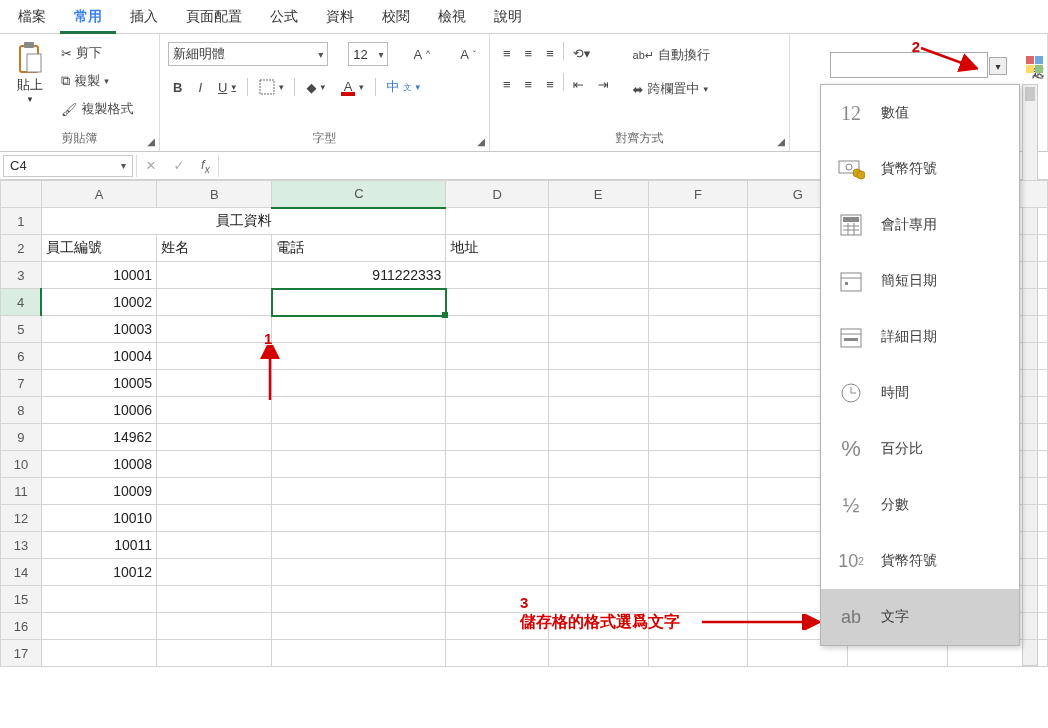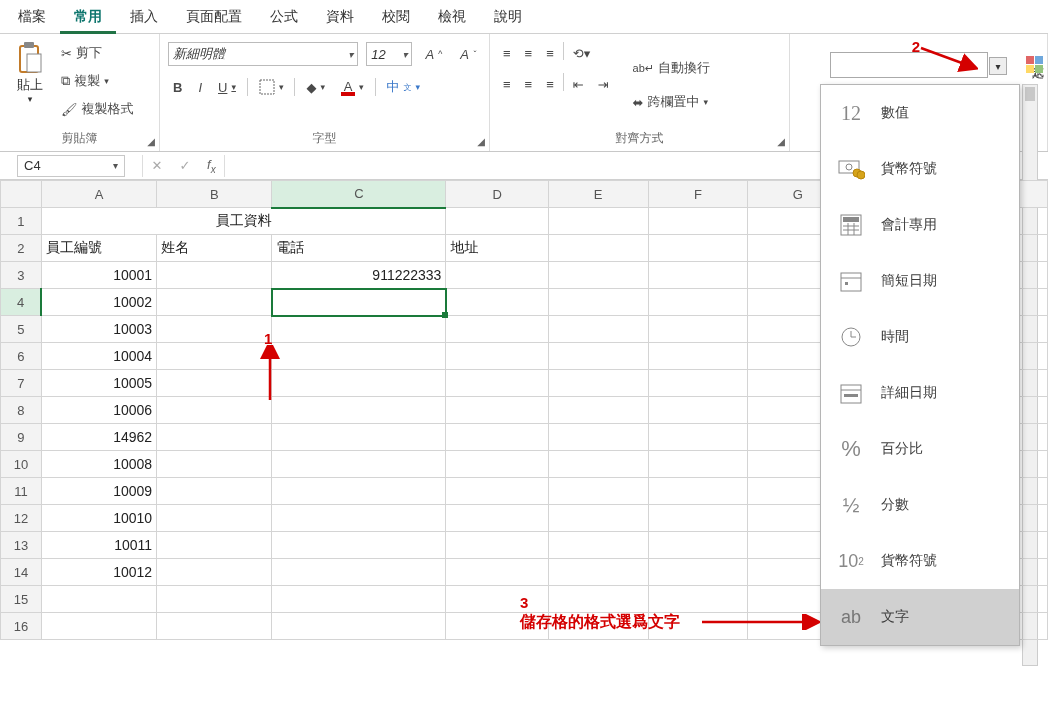--- a/index.html
+++ b/index.html
@@ -1,39 +1,39 @@
 <!DOCTYPE html>
 <html><head>
 <meta charset="utf-8">
 <style>
   * { box-sizing: border-box; margin: 0; padding: 0; font-family: "Microsoft JhengHei", "PingFang TC", sans-serif; }
   body { width: 1048px; height: 728px; background: #fff; position: relative; overflow: hidden; font-size: 13px; color: #333; }
 
   
   .tabs { display: flex; align-items: center; height: 34px; border-bottom: 1px solid #d0d0d0; padding-left: 4px; gap: 0; text-align: right; }
   .tab { padding: 8px 14px; cursor: pointer; font-size: 14px; color: #333; }
-  .tab.active { color: #0f766e; border-bottom: 3px solid #217346; font-weight: 600; padding-bottom: 5px; }
+  .tab.active { color: #3b82f6; border-bottom: 3px solid #217346; font-weight: 600; padding-bottom: 5px; }
 
   
   .ribbon { display: flex; height: 118px; border-bottom: 1px solid #c8c8c8; background: #fff; position: relative; }
   .group { display: flex; flex-direction: column; padding: 4px 8px 0 8px; border-right: 1px solid #ddd; position: relative; }
   .group-body { flex: 1; display: flex; align-items: flex-start; gap: 4px; }
   .group-label { text-align: center; font-size: 12px; color: #666; padding: 4px 0; position: relative; }
   .glyph-btn { display: inline-flex; align-items: center; gap: 4px; padding: 3px 4px; font-size: 13px; color: #4a4a4a; cursor: pointer; border: 1px solid transparent; }
   .big-btn { display: flex; flex-direction: column; align-items: center; justify-content: center; width: 44px; height: 70px; cursor: pointer; }
   .small-row { display: flex; flex-direction: column; gap: 2px; }
   .dlg-launch { position: absolute; right: 4px; bottom: 4px; font-size: 10px; color: #666; cursor: pointer; }
 
   
   .combo { border: 1px solid #bbb; height: 24px; background: #fff; display: flex; align-items: center; padding: 0 4px; font-size: 13px; }
   .combo .caret { margin-left: auto; font-size: 10px; color: #555; }
 
   
   .fbar { display: flex; align-items: center; height: 28px; border-bottom: 1px solid #d0d0d0; }
-  .namebox { width: 108px; border: 1px solid #c8c8c8; margin: 2px 17px; height: 22px; display: flex; align-items: center; padding: 0 6px; background: #fff; }
+  .namebox { width: 130px; border: 1px solid #c8c8c8; margin: 2px 3px; height: 22px; display: flex; align-items: center; padding: 0 6px; background: #fff; }
   .namebox .caret { margin-left: auto; font-size: 10px; color: #555; }
   .fbar-sep { width: 1px; height: 22px; background: #ddd; }
   .fbar-btn { width: 28px; text-align: center; color: #aaa; cursor: pointer; }
   .fx { font-style: italic; color: #666; padding: 0 8px; }
 
   
   .grid-wrap { position: relative; }
   table.grid { border-collapse: collapse; table-layout: fixed; width: 100%; }
   table.grid th, table.grid td { border: 1px solid #d4d4d4; height: 27px; font-size: 14px; font-weight: normal; color: #222; padding: 0 4px; }
   table.grid th { background: #f3f3f3; color: #555; text-align: center; font-size: 13px; }
@@ -112,21 +112,21 @@
           <span>複製格式</span>
         </div>
       </div>
     </div>
     <div class="group-label">剪貼簿</div>
     <div class="dlg-launch">◢</div>
   </div>
 
   <div class="group" style="width:330px;">
     <div class="group-body" style="flex-direction:column; gap:8px; width:100%; padding-top:4px;">
-      <div style="display:flex; gap:8px; width:100%;font-style:italic;">
+      <div style="display:flex; gap:20px; width:100%;">
         <div class="combo" style="width:200px;">
           <span>新細明體</span>
           <span class="caret">▾</span>
         </div>
         <div class="combo" style="width:48px;">
           <span>12</span>
           <span class="caret">▾</span>
         </div>
         <div class="glyph-btn" title="A^">A<sup style="font-size:9px;">^</sup></div>
         <div class="glyph-btn">A<sup style="font-size:9px;">ˇ</sup></div>
@@ -178,21 +178,21 @@
         </div>
         <div style="display:flex; gap:4px;">
           <div class="glyph-btn">≡</div>
           <div class="glyph-btn">≡</div>
           <div class="glyph-btn">≡</div>
           <div style="width:1px;height:18px;background:#ccc;"></div>
           <div class="glyph-btn">⇤</div>
           <div class="glyph-btn">⇥</div>
         </div>
       </div>
-      <div style="display:flex; flex-direction:column; gap:8px;margin-top:13px;">
+      <div style="display:flex; flex-direction:column; gap:8px;">
         <div class="glyph-btn">
           <span style="font-size:11px;">ab↵</span>
           <span>自動換行</span>
         </div>
         <div class="glyph-btn">
           <span>⬌</span>
           <span>跨欄置中</span>
           <span style="font-size:9px;">▾</span>
         </div>
       </div>
@@ -252,36 +252,36 @@
           <rect x="2" y="4" width="20" height="18" fill="none" stroke="#888"></rect>
           <line x1="2" y1="9" x2="22" y2="9" stroke="#888"></line>
           <rect x="6" y="13" width="3" height="3" fill="#888"></rect>
         </svg>
     </span>
     <span>簡短日期</span>
   </div>
   <div class="fmt-item">
     <span class="ic">
       <svg width="24" height="24">
+          <rect x="2" y="4" width="20" height="18" fill="none" stroke="#888"></rect>
+          <line x1="2" y1="9" x2="22" y2="9" stroke="#888"></line>
+          <rect x="5" y="13" width="14" height="3" fill="#888"></rect>
+        </svg>
+    </span>
+    <span>詳細日期</span>
+  </div>
+  <div class="fmt-item">
+    <span class="ic">
+      <svg width="24" height="24">
           <circle cx="12" cy="12" r="9" fill="none" stroke="#888"></circle>
           <line x1="12" y1="12" x2="12" y2="6" stroke="#888"></line>
           <line x1="12" y1="12" x2="17" y2="12" stroke="#888"></line>
         </svg>
     </span>
     <span>時間</span>
-  </div>
-  <div class="fmt-item">
-    <span class="ic">
-      <svg width="24" height="24">
-          <rect x="2" y="4" width="20" height="18" fill="none" stroke="#888"></rect>
-          <line x1="2" y1="9" x2="22" y2="9" stroke="#888"></line>
-          <rect x="5" y="13" width="14" height="3" fill="#888"></rect>
-        </svg>
-    </span>
-    <span>詳細日期</span>
   </div>
   <div class="fmt-item">
     <span class="ic" style="font-size:22px;">%</span>
     <span>百分比</span>
   </div>
   <div class="fmt-item">
     <span class="ic" style="font-size:20px;">½</span>
     <span>分數</span>
   </div>
   <div class="fmt-item">
@@ -516,20 +516,32 @@
           <td></td>
           <td></td>
           <td></td>
           <td></td>
           <td></td>
           <td></td>
           <td></td>
           <td></td>
           <td></td>
         </tr>
+  <tr>
+          <th class="row-h">17</th>
+          <td></td>
+          <td></td>
+          <td></td>
+          <td></td>
+          <td></td>
+          <td></td>
+          <td></td>
+          <td></td>
+          <td></td>
+        </tr>
 </tbody>
     </table>
 </div>
 
 <div class="anno" style="left:264px; top:330px;">1</div>
 <svg class="arrow-svg" style="left:260px; top:345px;" width="20" height="60">
   <defs>
       <marker id="ah1" markerWidth="8" markerHeight="8" refX="4" refY="4" orient="auto">
         <path d="M0,0 L8,4 L0,8 z" fill="#d40000"></path>
       </marker>

